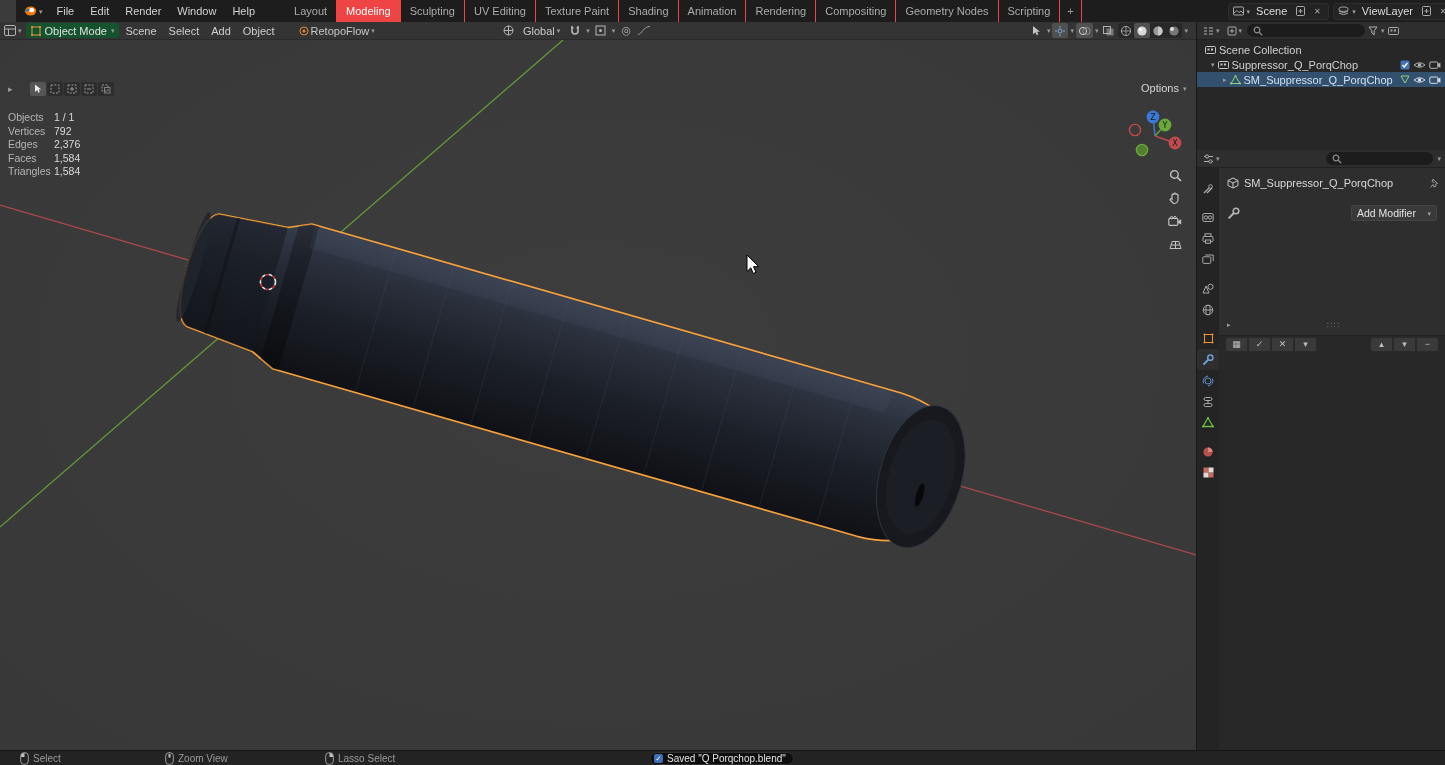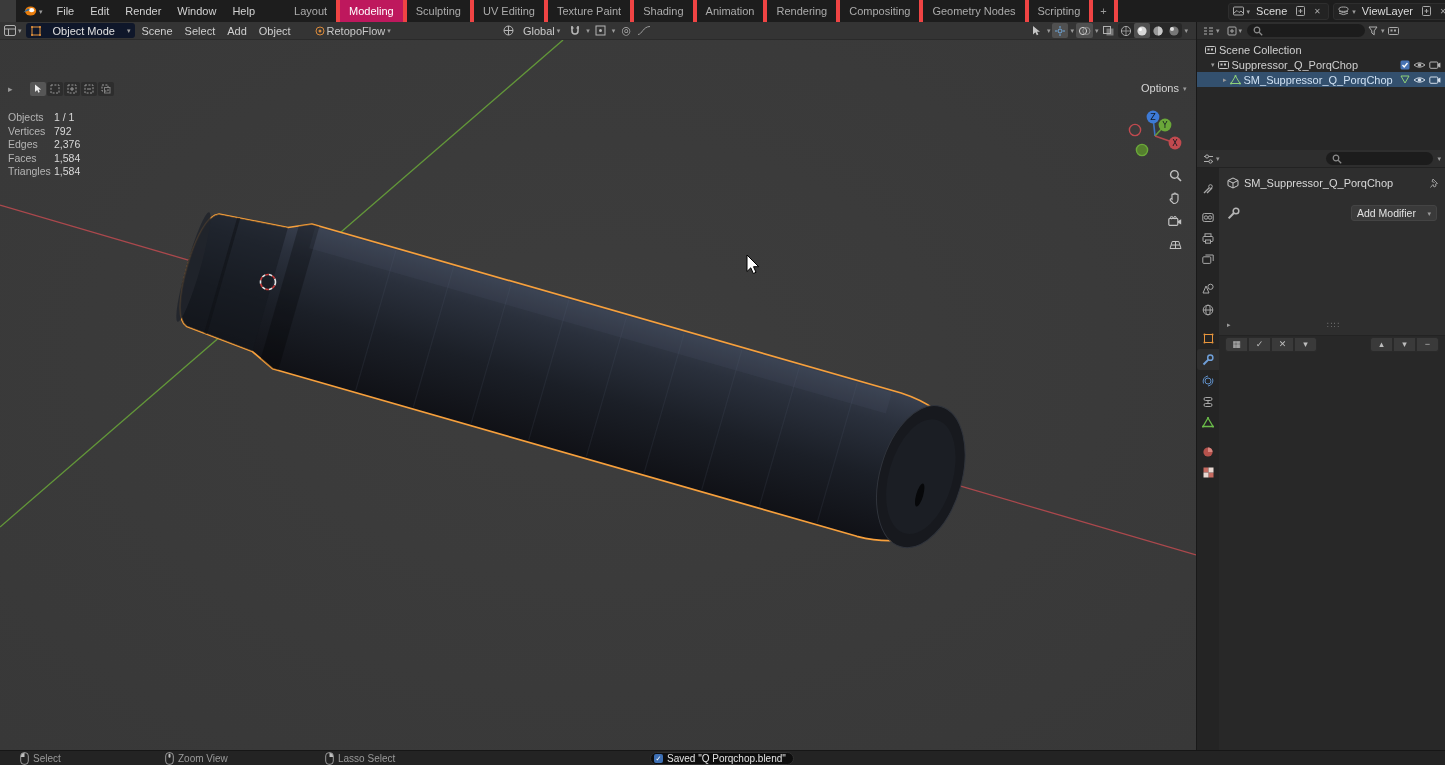--- a/index.html
+++ b/index.html
@@ -10,36 +10,36 @@
     font-size: 11px; color: #c8c8c8; background: #3b3b3b;
   }
   
   .topbar {
     position: absolute; top:0; left:16px; width:100%; height:22px;
     background:#1d1d1d; display:flex; align-items:center; z-index:30;
   }
   .logo { display:flex; align-items:center; gap:2px; padding:0 6px; }
   .menu { padding:0 8px; line-height:22px; color:#d2d2d2; cursor:default; }
   .tabs { display:flex; margin-left:22px; height:22px; }
-  .tab { padding:0 9px; line-height:22px; color:#ababab; border-right:4px solid #ef4444; white-space:nowrap; }
-  .tab.active { background:#be185d; color:#ffffff; }
+  .tab { padding:0 9px; line-height:22px; color:#ababab; border-right:1px solid #ef4444; white-space:nowrap; }
+  .tab.active { background:#ef4444; color:#ffffff; }
   .tab.addtab { color:#9a9a9a; padding:0 7px; }
   .top-right { margin-left:auto; display:flex; align-items:center; gap:4px; padding-right:6px; }
   .widget { display:flex; align-items:center; gap:3px; background:#232323; border:1px solid #2e2e2e; border-radius:3px; height:17px; padding:0 4px; }
   .widget .wlabel { color:#dcdcdc; padding:0 3px; }
   .caret { font-size:7px; color:#9b9b9b; line-height:1; }
   .mini-ic { display:inline-flex; align-items:center; justify-content:center; width:14px; height:14px; color:#a8a8a8; }
   
   .vp-header {
     position:absolute; top:22px; left:0; width:1196px; height:18px;
     background:#343434; display:flex; align-items:center; z-index:25;
     border-bottom:1px solid #2a2a2a;
   }
   .vph-group { display:flex; align-items:center; gap:2px; padding:0 4px; }
-  .mode-btn { display:flex; align-items:center; gap:12px; background:#0f172a; border-radius:3px; height:15px; padding:0 5px; color:#e0e0e0; }
+  .mode-btn { display:flex; align-items:center; gap:4px; background:#14532d; border-radius:3px; height:15px; padding:0 5px; color:#e0e0e0; }
   .hmenu { padding:0 6px; color:#cfcfcf; line-height:18px; }
   .center-cluster { position:absolute; left:500px; display:flex; align-items:center; gap:3px; }
   .right-cluster { position:absolute; right:8px; display:flex; align-items:center; gap:2px; }
   .hbtn { display:flex; align-items:center; justify-content:center; height:15px; min-width:16px; border-radius:2px; padding:0 2px; }
   .hbtn.active { background:#505050; }
   .shading-group { display:flex; background:#282828; border-radius:3px; height:15px; align-items:center; }
   
   .viewport { position:absolute; top:40px; left:0; width:1196px; height:710px; background:radial-gradient(ellipse at 50% 45%, #3d3d3d 0%, #383838 100%); overflow:hidden; }
   .scene-svg { position:absolute; top:0; left:0; }
   .tool-toggle { position:absolute; left:8px; top:44px; color:#9a9a9a; font-size:9px; }

